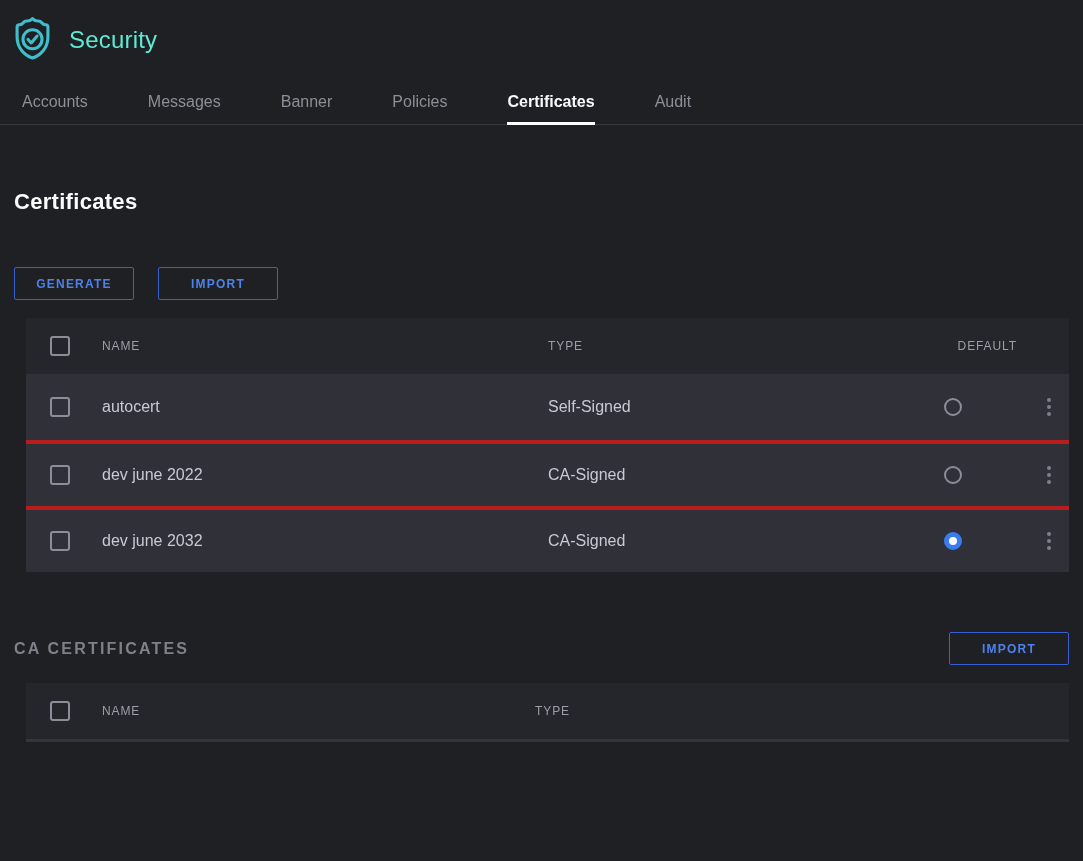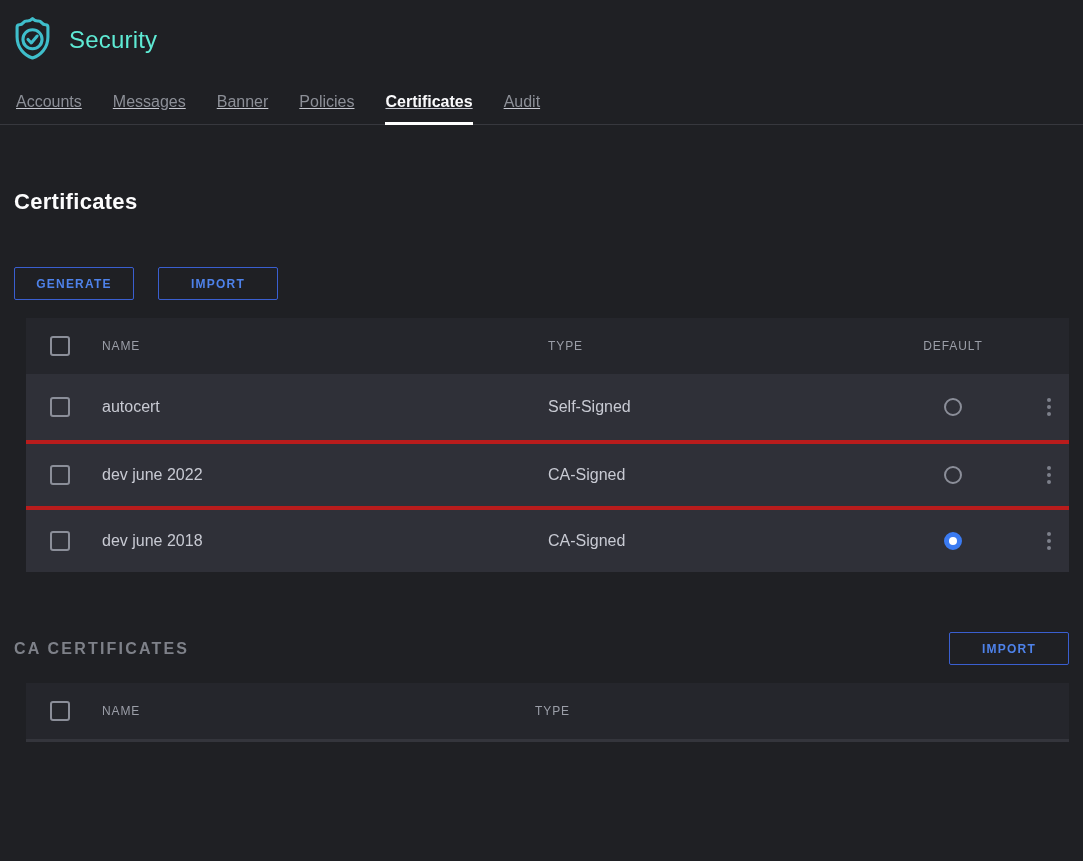--- a/index.html
+++ b/index.html
@@ -24,25 +24,24 @@
     color: #5eead4; letter-spacing: 0.2px;
   }
   .org-switcher {
     display: flex; align-items: center; gap: 11px;
     color: #f6f7fa; font-size: 19px; cursor: pointer;
   }
   .org-switcher svg { display: block; }
 
   
   .tabs {
-    display: flex; gap: 31px;
-    padding-left: 16px;
+    display: flex; gap: 60px;
+    padding-left: 22px;
     height: 45px;
     border-bottom: 1px solid #37383e;
-    text-decoration: underline;
   }
   .tab {
     position: relative;
     display: flex; align-items: center;
     font-size: 16px; color: #8c8f97;
     cursor: pointer; white-space: nowrap;
   }
   .tab.active { color: #fafafc; font-weight: 700; }
   .tab.active::after {
     content: ""; position: absolute; left: 0; right: 0; bottom: -1px;
@@ -91,21 +90,21 @@
     background: #25262c;
     font-size: 12px; letter-spacing: 0.9px;
     color: #9b9ea8;
   }
   .trow {
     height: 66px;
     background: #2f3038;
     font-size: 16px; color: #c8cad3;
   }
   .trow + .trow { border-top: 4px solid #b91c1c; }
-  .col-default { text-align: center; }
+  .col-default { text-align: right; }
   .table-bottom-strip { height: 3px; background: #34353c; }
 
   .checkbox {
     width: 20px; height: 20px;
     margin-left: 24px;
     border: 2px solid #8b8e99; border-radius: 3px;
     cursor: pointer;
   }
   .radio {
     width: 18px; height: 18px;
@@ -215,21 +214,21 @@
             <i></i>
             <i></i>
           </div>
         </div>
     </div>
 
     <div class="trow">
       <div>
           <div class="checkbox"></div>
         </div>
-      <div>dev june 2018</div>
+      <div>dev june 2032</div>
       <div>CA-Signed</div>
       <div>
           <div class="radio checked"></div>
         </div>
       <div>
           <div class="kebab">
             <i></i>
             <i></i>
             <i></i>
           </div>

